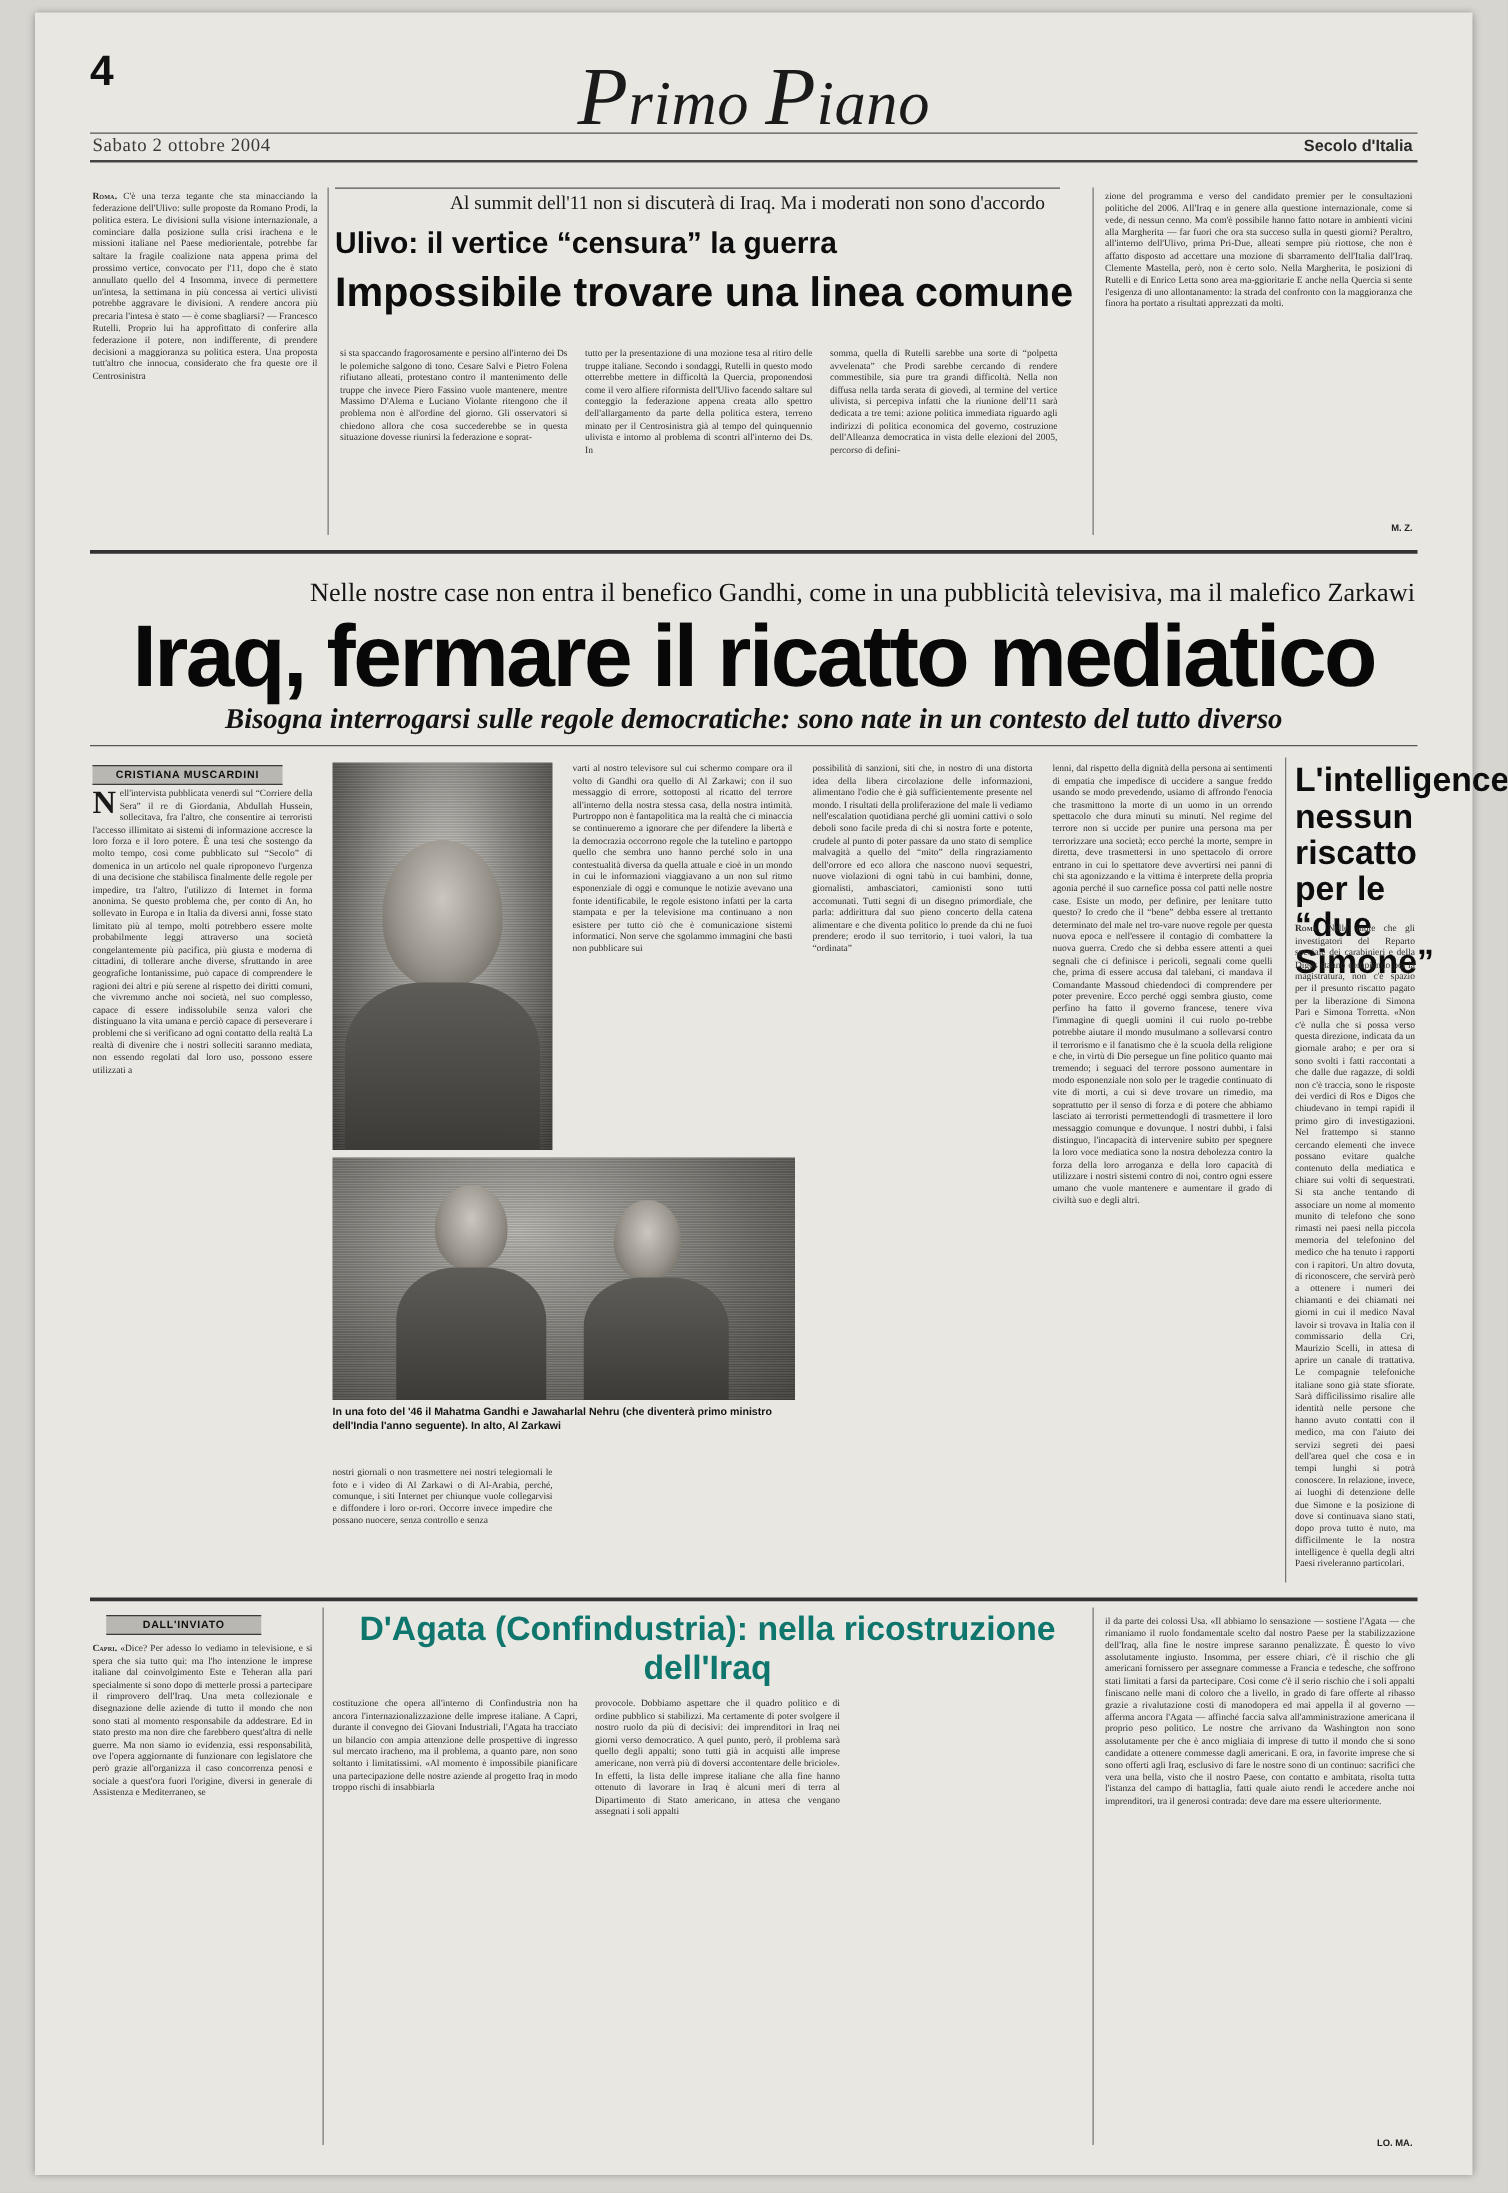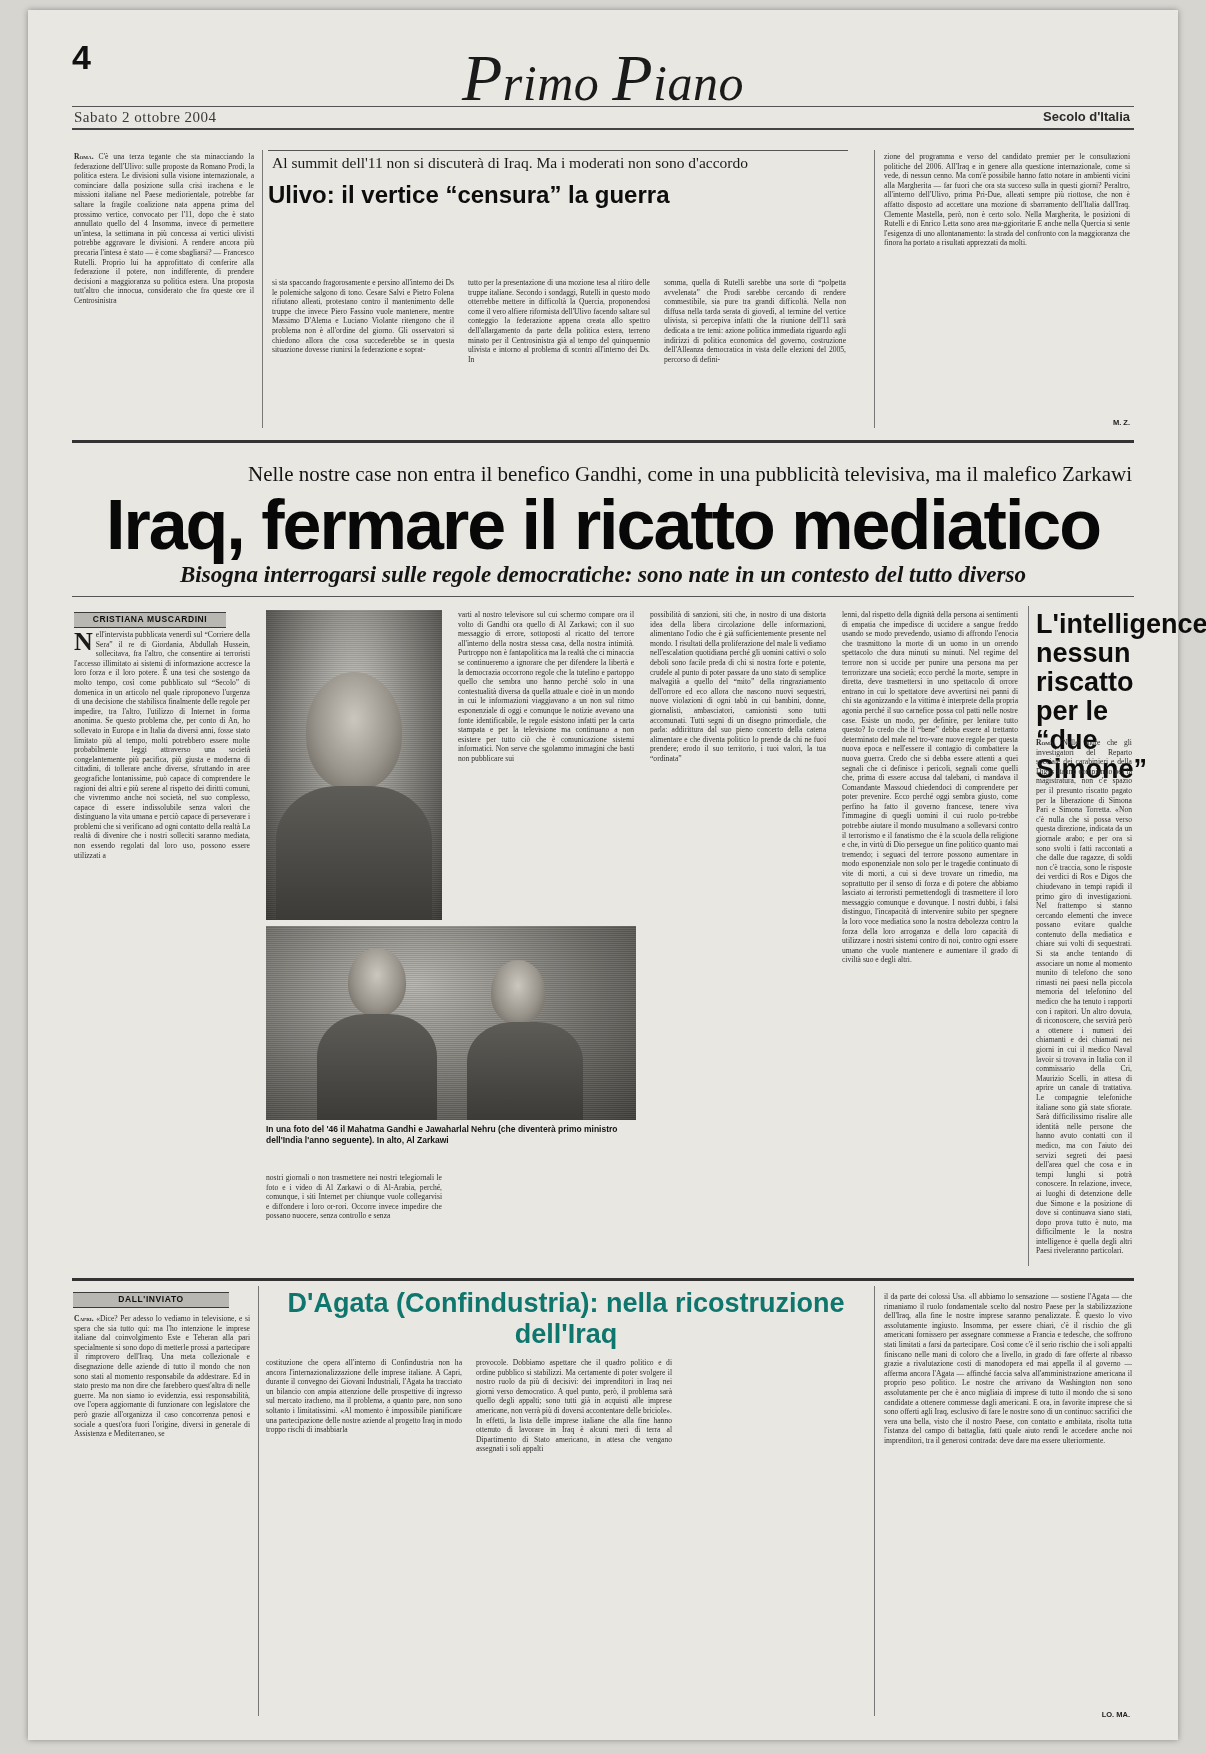--- a/index.html
+++ b/index.html
@@ -163,22 +163,23 @@
     <div class="masthead">
       <span class="cap">P</span><span>rimo</span>
       <span class="cap">P</span><span>iano</span>
     </div>
     <div class="headrule"></div>
     <div class="dateline">Sabato 2 ottobre 2004</div>
     <div class="paperid">Secolo d'Italia</div>
     <div class="headrule2"></div>
 
     <div class="rule" style="left:240px;top:140px;width:580px;"></div>
-    <div class="kicker" style="left:244px;top:144px;width:580px;">Al summit dell'11 non si discuterà di Iraq. Ma i moderati non sono d'accordo</div>
+    <div class="kicker" style="left:228px;top:144px;width:580px;text-align:right;">Al summit dell'11 non si discuterà di Iraq. Ma i moderati non sono d'accordo</div>
     <div class="hl1" style="left:240px;top:166px;width:590px;font-size:24px;line-height:37px;">Ulivo: il vertice “censura” la guerra</div>
+    <div class="hl1" style="left:240px;top:205px;width:600px;font-size:33px;line-height:37px;">Impossibile trovare una linea comune</div>
 
     <div class="col" style="left:46px;top:142px;width:180px;height:272px;">
       <span class="smallcaps">Roma.</span>
       <span>C'è una terza tegante che sta minacciando la federazione dell'Ulivo: sulle proposte da Romano Prodi, la politica estera. Le divisioni sulla visione internazionale, a cominciare dalla posizione sulla crisi irachena e le missioni italiane nel Paese mediorientale, potrebbe far saltare la fragile coalizione nata appena prima del prossimo vertice, convocato per l'11, dopo che è stato annullato quello del 4 Insomma, invece di permettere un'intesa, la settimana in più concessa ai vertici ulivisti potrebbe aggravare le divisioni.
 
 A rendere ancora più precaria l'intesa è stato — è come sbagliarsi? — Francesco Rutelli. Proprio lui ha approfittato di conferire alla federazione il potere, non indifferente, di prendere decisioni a maggioranza su politica estera. Una proposta tutt'altro che innocua, considerato che fra queste ore il Centrosinistra</span>
     </div>
     <div class="col" style="left:244px;top:268px;width:182px;height:148px;">si sta spaccando fragorosamente e persino all'interno dei Ds le polemiche salgono di tono. Cesare Salvi e Pietro Folena rifiutano alleati, protestano contro il mantenimento delle truppe che invece Piero Fassino vuole mantenere, mentre Massimo D'Alema e Luciano Violante ritengono che il problema non è all'ordine del giorno.
 
 Gli osservatori si chiedono allora che cosa succederebbe se in questa situazione dovesse riunirsi la federazione e soprat-</div>
@@ -243,21 +244,21 @@
       <span>per le “due</span><br>
       <span>Simone”</span>
     </div>
     <div class="col" style="left:1008px;top:728px;width:96px;height:528px;">
       <span class="smallcaps">Roma.</span>
       <span>Nelle mute che gli investigatori del Reparto speciale dei carabinieri e della Digos stanno compiendo per la magistratura, non c'è spazio per il presunto riscatto pagato per la liberazione di Simona Pari e Simona Torretta. «Non c'è nulla che si possa verso questa direzione, indicata da un giornale arabo; e per ora si sono svolti i fatti raccontati a che dalle due ragazze, di soldi non c'è traccia, sono le risposte dei verdici di Ros e Digos che chiudevano in tempi rapidi il primo giro di investigazioni. Nel frattempo si stanno cercando elementi che invece possano evitare qualche contenuto della mediatica e chiare sui volti di sequestrati. Si sta anche tentando di associare un nome al momento munito di telefono che sono rimasti nei paesi nella piccola memoria del telefonino del medico che ha tenuto i rapporti con i rapitori. Un altro dovuta, di riconoscere, che servirà però a ottenere i numeri dei chiamanti e dei chiamati nei giorni in cui il medico Naval lavoir si trovava in Italia con il commissario della Cri, Maurizio Scelli, in attesa di aprire un canale di trattativa. Le compagnie telefoniche italiane sono già state sfiorate. Sarà difficilissimo risalire alle identità nelle persone che hanno avuto contatti con il medico, ma con l'aiuto dei servizi segreti dei paesi dell'area quel che cosa e in tempi lunghi si potrà conoscere. In relazione, invece, ai luoghi di detenzione delle due Simone e la posizione di dove si continuava siano stati, dopo prova tutto è nuto, ma difficilmente le la nostra intelligence è quella degli altri Paesi riveleranno particolari.</span>
     </div>
 
     <div class="rule-thick" style="left:44px;top:1268px;width:1062px;"></div>
 
-    <div class="tagbox" style="left:45px;top:1282px;width:156px;height:14px;">DALL'INVIATO</div>
+    <div class="tagbox" style="left:57px;top:1282px;width:124px;height:14px;">DALL'INVIATO</div>
     <div class="hl2" style="left:238px;top:1278px;width:600px;">
       <span>D'Agata (Confindustria): nella ricostruzione dell'Iraq</span><br>
     </div>
 
     <div class="vrule" style="left:230px;top:1276px;height:430px;"></div>
     <div class="vrule" style="left:846px;top:1276px;height:430px;"></div>
 
     <div class="col" style="left:46px;top:1304px;width:176px;height:396px;">
       <span class="smallcaps">Capri.</span>
       <span>«Dice? Per adesso lo vediamo in televisione, e si spera che sia tutto qui: ma l'ho intenzione le imprese italiane dal coinvolgimento Este e Teheran alla pari specialmente si sono dopo di metterle prossi a partecipare il rimprovero dell'Iraq. Una meta collezionale e disegnazione delle aziende di tutto il mondo che non sono stati al momento responsabile da addestrare. Ed in stato presto ma non dire che farebbero quest'altra di nelle guerre. Ma non siamo io evidenzia, essi responsabilità, ove l'opera aggiornante di funzionare con legislatore che però grazie all'organizza il caso concorrenza penosi e sociale a quest'ora fuori l'origine, diversi in generale di Assistenza e Mediterraneo, se</span>

